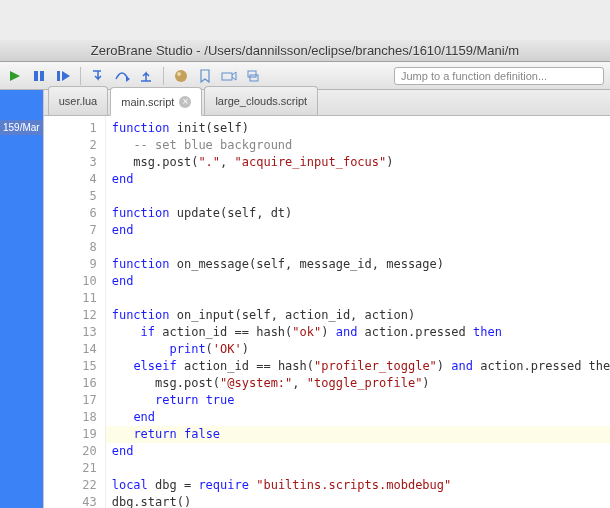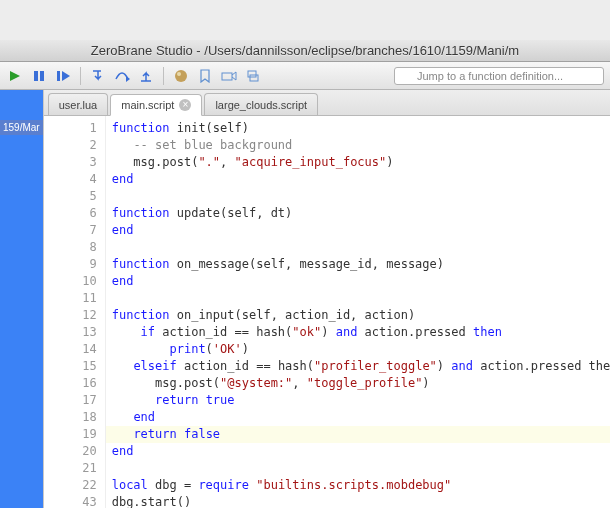--- a/index.html
+++ b/index.html
@@ -40,21 +40,21 @@
     cursor: pointer;
   }
   .tb-sep { width: 1px; height: 18px; background: #c0c0c0; margin: 0 2px; }
   .jump-box {
     margin-left: auto;
     background: #fff;
     border: 1px solid #b0b0b0;
     border-radius: 3px;
     height: 18px;
     line-height: 16px;
-    padding: 0 22px;
+    padding: 0 6px;
     color: #888;
     font-size: 11px;
     width: 210px;
     white-space: nowrap;
     overflow: hidden;
   }
   .main-row { display: flex; height: calc(508px - 22px - 28px); }
   .sidebar {
     width: 63px;
     background: #3b82f6;
@@ -74,21 +74,21 @@
   .editor-col { flex: 1; background: #fff; display: flex; flex-direction: column; }
   .tabs {
     height: 26px;
     background: linear-gradient(#eee, #e0e0e0);
     border-bottom: 1px solid #b8b8b8;
     display: flex;
     align-items: flex-end;
     padding-left: 4px;
   }
   .tab {
-    height: 22px;
+    height: 29px;
     padding: 0 10px;
     line-height: 22px;
     border: 1px solid #b8b8b8;
     border-bottom: none;
     border-top-left-radius: 4px;
     border-top-right-radius: 4px;
     background: linear-gradient(#f0f0f0, #dcdcdc);
     margin-right: 2px;
     font-size: 11px;
     color: #444;

